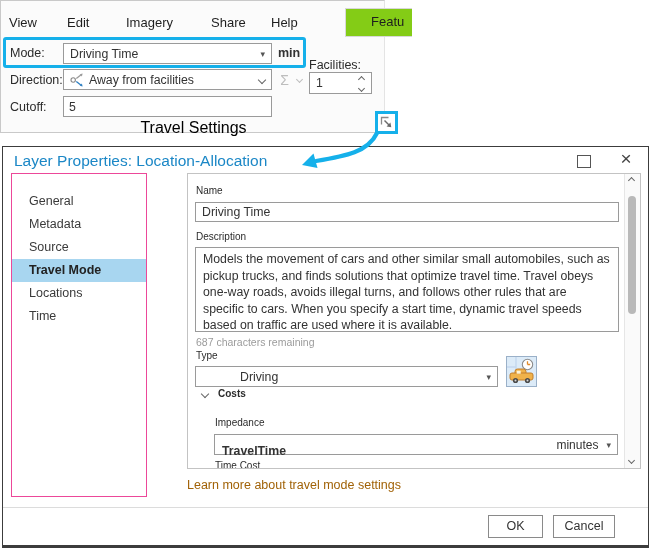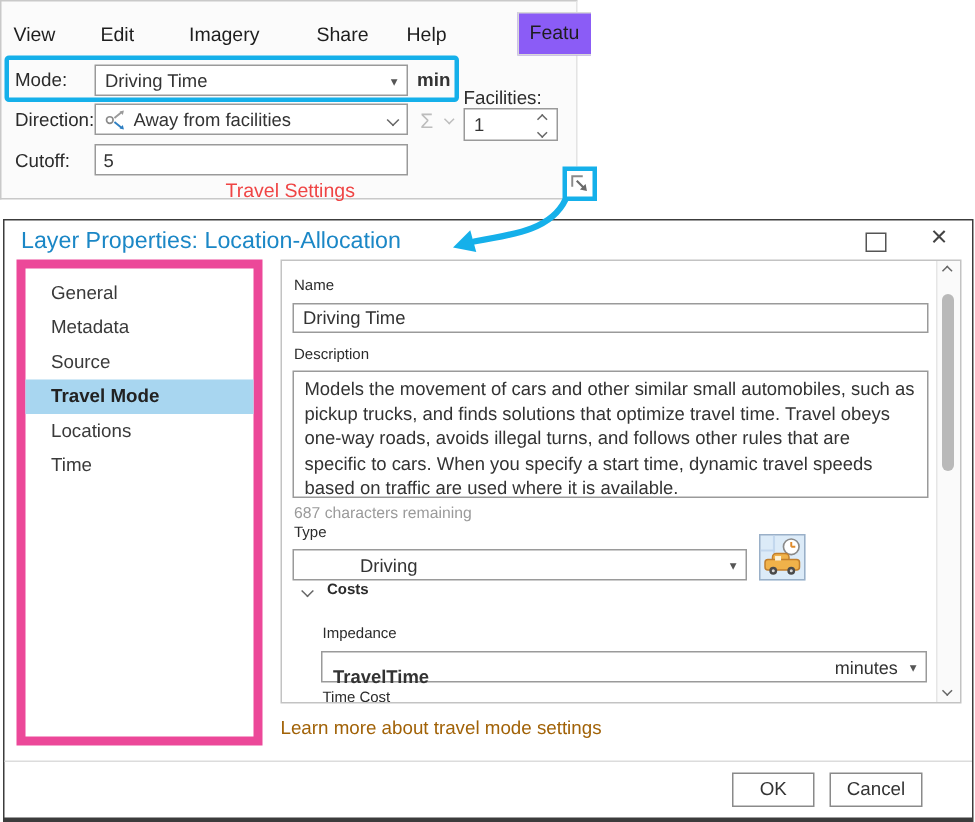--- a/index.html
+++ b/index.html
@@ -4,23 +4,23 @@
 <style>
   html,body{margin:0;padding:0;background:#fff;}
   #stage{position:relative;width:650px;height:548px;background:#fff;
          font-family:"Liberation Sans",sans-serif;color:#333;overflow:hidden;}
   .abs{position:absolute;}
 
   
   #ribbon{left:0;top:2;width:385px;height:133px;background:#fbfbfb;
           border:1px solid #c9c9c9;border-right:1px solid #e4e4e4;box-sizing:border-box;}
   .menu-item{top:14px;font-size:13px;color:#1e1e1e;cursor:default;}
-  .context-tab{left:344px;top:7px;width:41px;height:27px;background:#8b5cf6;
+  .context-tab{left:344px;top:7px;width:41px;height:27px;background:#84cc16;
                border:1px solid #d8d8d8;border-right:none;font-size:13px;color:#1e1e1e;
-               padding-left:7px;line-height:26px;overflow:hidden;white-space:nowrap;}
+               padding-left:25px;line-height:26px;overflow:hidden;white-space:nowrap;}
   .rb-label{font-size:12.5px;color:#2b2b2b;}
   .dd{background:#fff;border:1px solid #9a9a9a;box-sizing:border-box;height:21px;
       font-size:12.3px;display:flex;align-items:center;padding:0 6px;position:absolute;}
   .dd .dd-text{flex:1;white-space:nowrap;overflow:hidden;}
   .caret{font-size:9px;color:#555;margin-left:4px;}
   .chev{display:inline-block;width:5px;height:5px;border-right:1.4px solid #666;
         border-bottom:1.4px solid #666;transform:rotate(45deg);}
   .chev.up{transform:rotate(-135deg);}
   .chev.tiny{width:4px;height:4px;border-width:1.2px;}
   #mode-highlight{left:2px;top:36px;width:303px;height:31px;border:3px solid #15b0ea;
@@ -28,37 +28,37 @@
   .rb-input{position:absolute;border:1px solid #9a9a9a;box-sizing:border-box;height:21px;
             font-size:12.3px;padding:0 5px;font-family:inherit;color:#333;background:#fff;}
   #sigma-btn{left:274px;top:69px;width:19px;height:20px;color:#bdbdbd;font-size:14px;
              text-align:center;line-height:20px;}
   #sigma-caret{left:296px;top:76px;border-color:#bdbdbd;}
   #spinner{left:308px;top:71px;width:63px;height:22px;border:1px solid #9a9a9a;
            box-sizing:border-box;background:#fff;}
   #spinner .val{position:absolute;left:6px;top:3px;font-size:12.3px;}
   #spinner .sp-btn{position:absolute;right:4px;width:12px;height:9px;display:flex;
                    align-items:center;justify-content:center;}
-  #group-label{left:0;top:118px;width:385px;text-align:center;font-size:13px;color:#ef4444;}
+  #group-label{left:0;top:118px;width:385px;text-align:center;font-size:16px;color:#000000;}
   #launcher{left:375px;top:111px;width:23px;height:23px;border:3px solid #15b0ea;
             box-sizing:border-box;background:#fff;display:flex;align-items:center;
             justify-content:center;z-index:7;}
 
   
   #callout{left:280px;top:124px;width:110px;height:50px;pointer-events:none;z-index:8;}
 
   
   #dialog{left:2px;top:146px;width:645px;height:398px;background:#fff;
           border:1px solid #3c3c3c;border-bottom-width:3px;box-sizing:content-box;}
   #dlg-title{left:11px;top:5px;font-size:15.5px;color:#1b87c6;}
   #btn-max{left:574px;top:8px;width:12px;height:11px;border:1.3px solid #555;}
   #btn-close{left:612px;top:0px;width:22px;height:24px;font-size:19px;color:#444;
              display:flex;align-items:center;justify-content:center;}
-  #side-list{left:8px;top:26px;width:164px;height:324px;border:6px solid #ec4899;
-             box-sizing:border-box;background:#fff;padding-top:5px;}
+  #side-list{left:8px;top:26px;width:136px;height:324px;border:1px solid #ec4899;
+             box-sizing:border-box;background:#fff;padding-top:16px;}
   .side-item{height:23px;line-height:23px;padding-left:17px;font-size:12.5px;color:#3a3a3a;}
   .side-item.selected{background:#a8d6f0;font-weight:bold;color:#222;}
 
   #content{left:184px;top:26px;width:454px;height:296px;border:1px solid #c3c3c3;
            box-sizing:border-box;background:#fff;overflow:hidden;}
   .fld-label{position:absolute;font-size:10px;color:#2b2b2b;}
   .box{position:absolute;border:1px solid #9a9a9a;box-sizing:border-box;background:#fff;}
   #name-input{left:7px;top:28px;width:424px;height:20px;font-size:12.3px;padding:0 6px;
               border:1px solid #9a9a9a;box-sizing:border-box;font-family:inherit;color:#333;position:absolute;}
   #desc-box{left:7px;top:73px;width:424px;height:85px;font-size:12.3px;line-height:16.5px;

